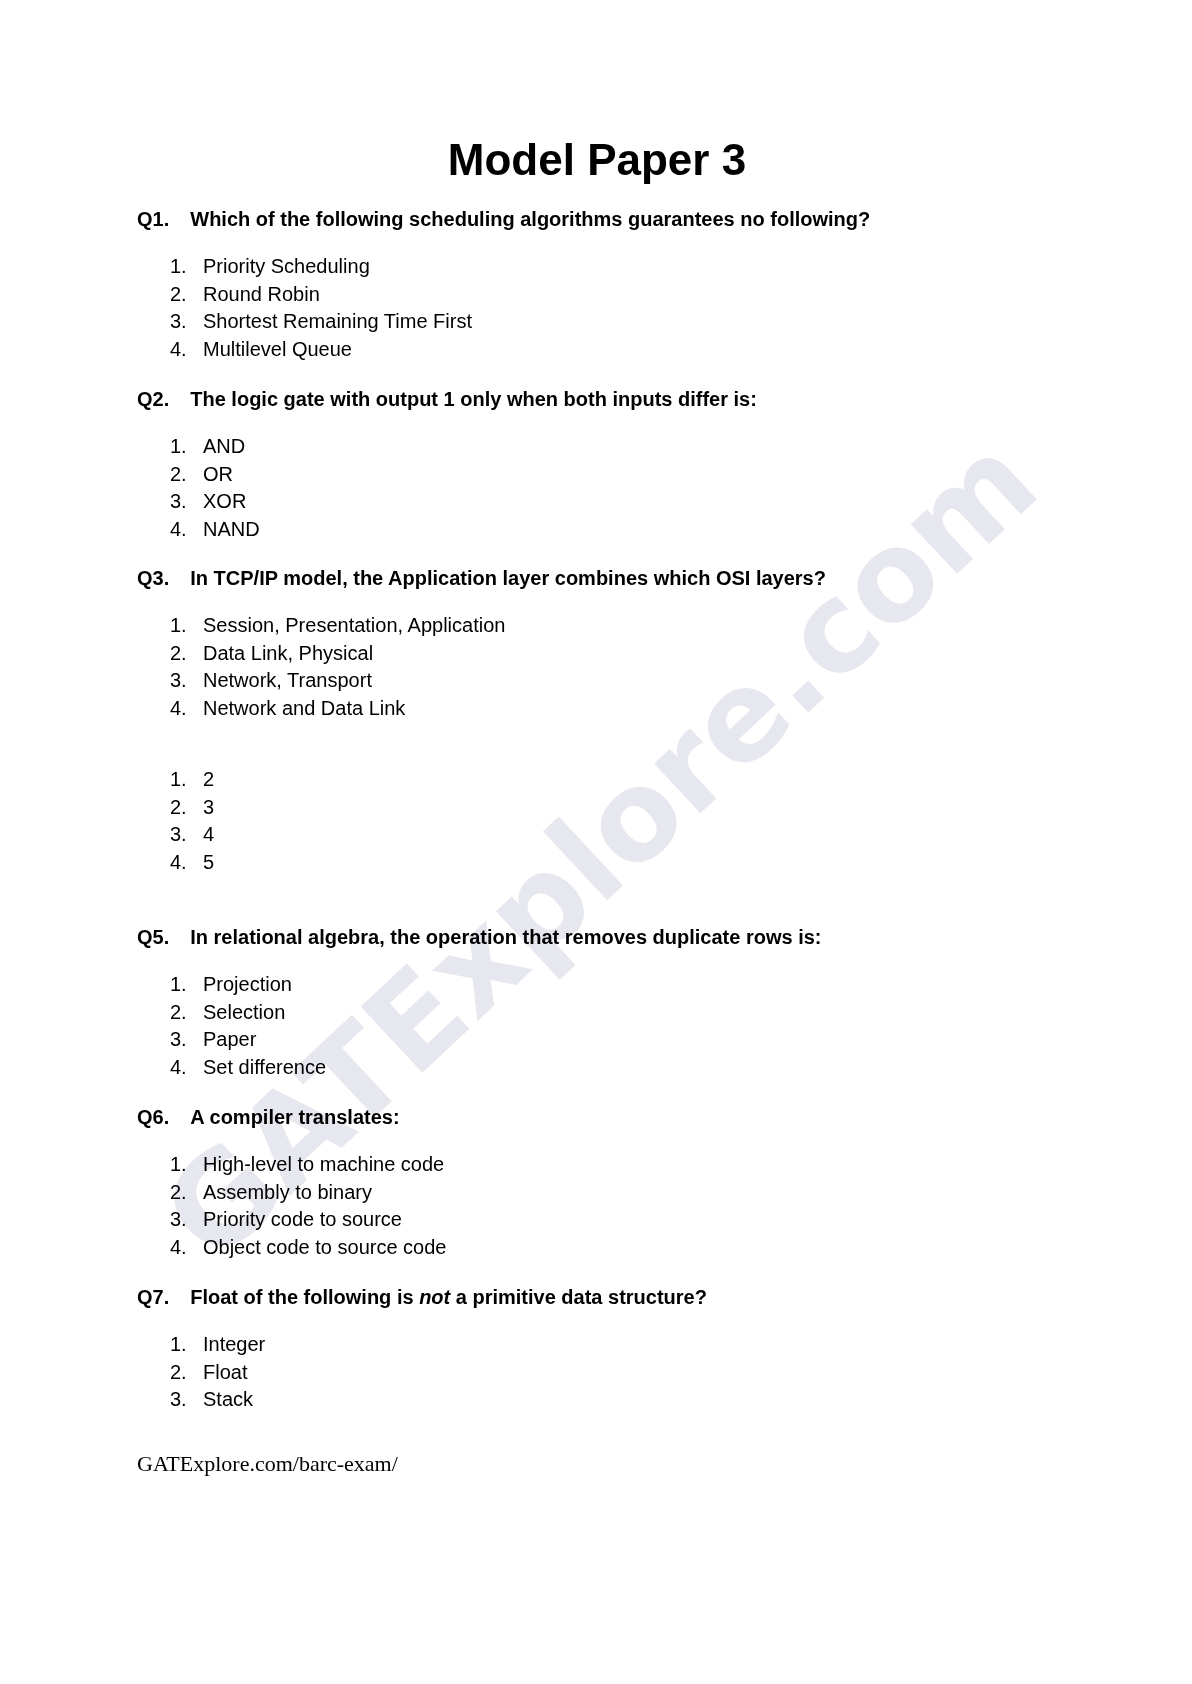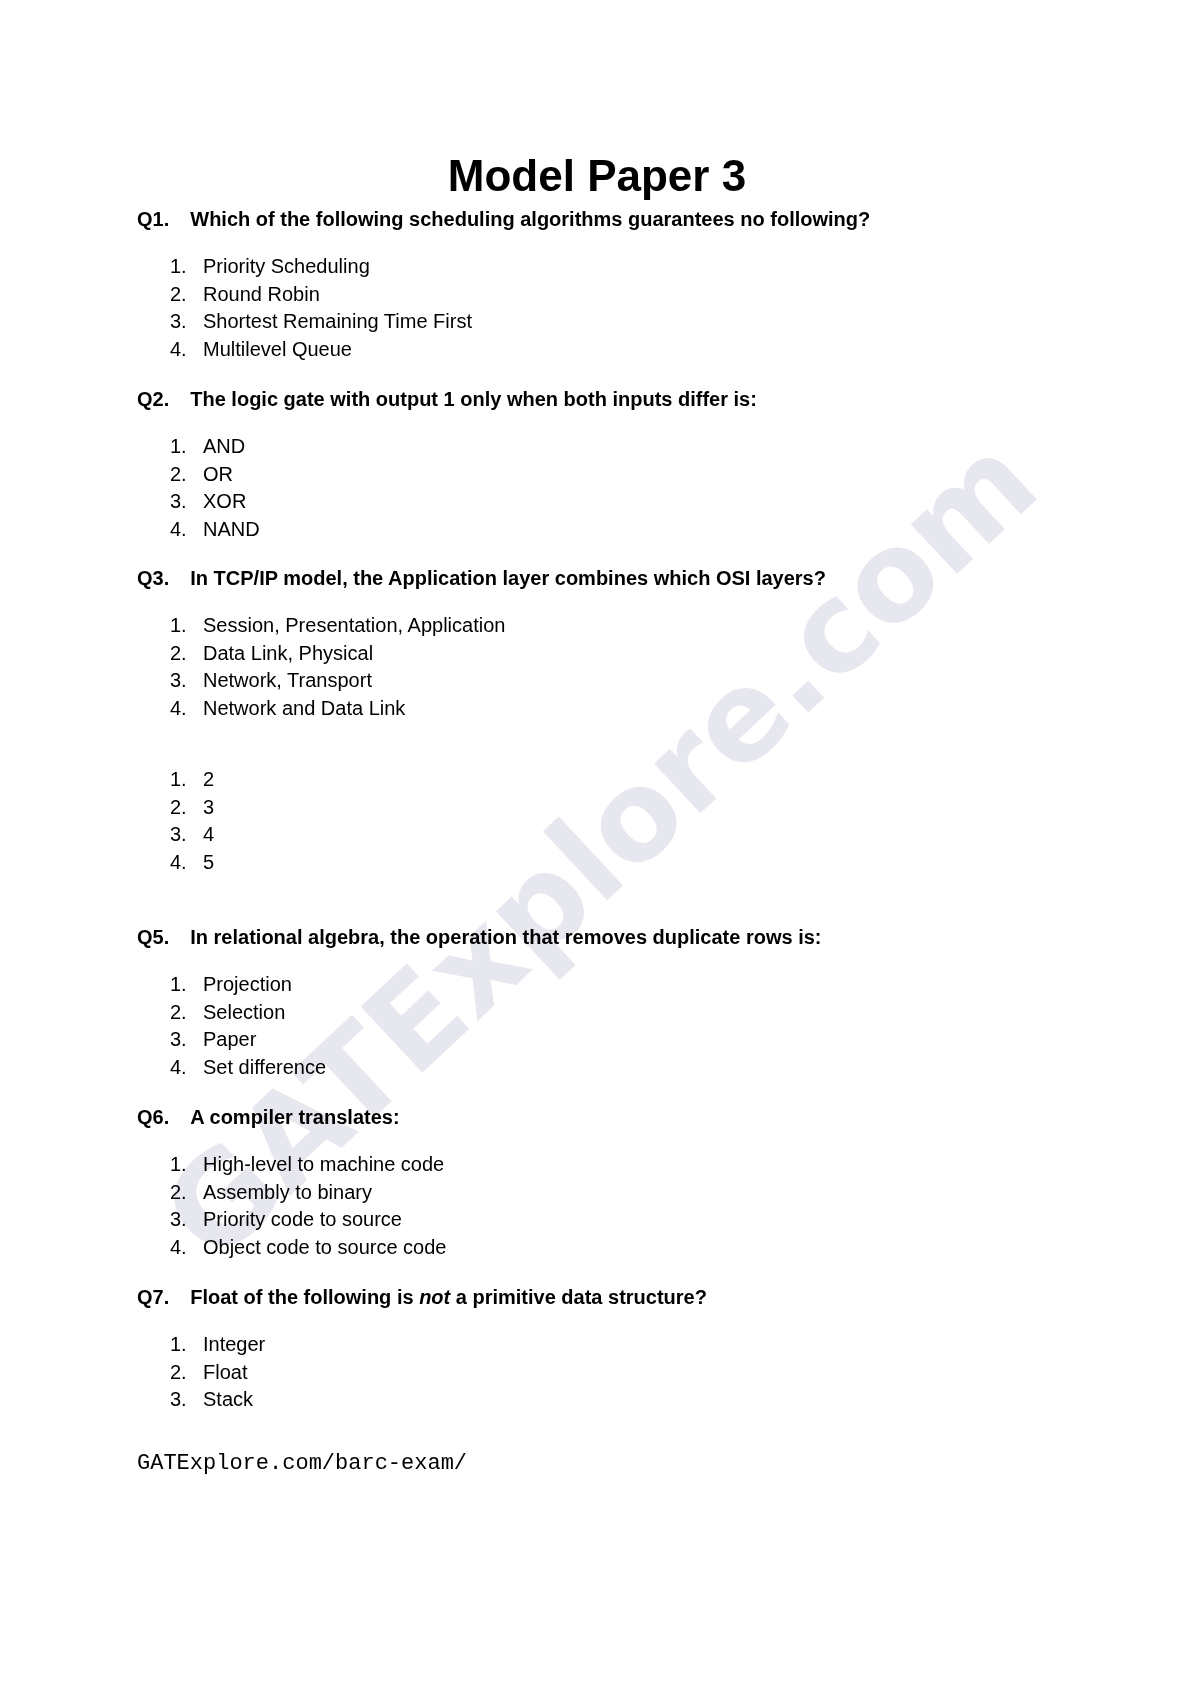--- a/index.html
+++ b/index.html
@@ -33,21 +33,21 @@
   .content-layer {
     position: absolute;
     inset: 0;
     z-index: 1;
   }
   .doc-title {
     position: absolute;
     top: 134px;
     left: 137px;
     right: 135px;
-    margin: 16px;
+    margin: 0;
     text-align: center;
     font-size: 44px;
     line-height: 52px;
     font-weight: bold;
     color: #000000;
   }
   .question {
     position: absolute;
     left: 137px;
     right: 30px;
@@ -78,21 +78,21 @@
   }
   .opt-num {
     position: absolute;
     left: 33px;
     top: 0;
   }
   .page-footer {
     position: absolute;
     left: 137px;
     top: 1450px;
-    font-family: Liberation Mono, monospace;
+    font-family: Liberation Serif, serif;
     font-size: 22px;
     line-height: 28px;
     color: #000000;
   }
 </style>
 </head>
 <body>
 
 <div class="page">
   <div class="watermark">GATExplore.com</div>

